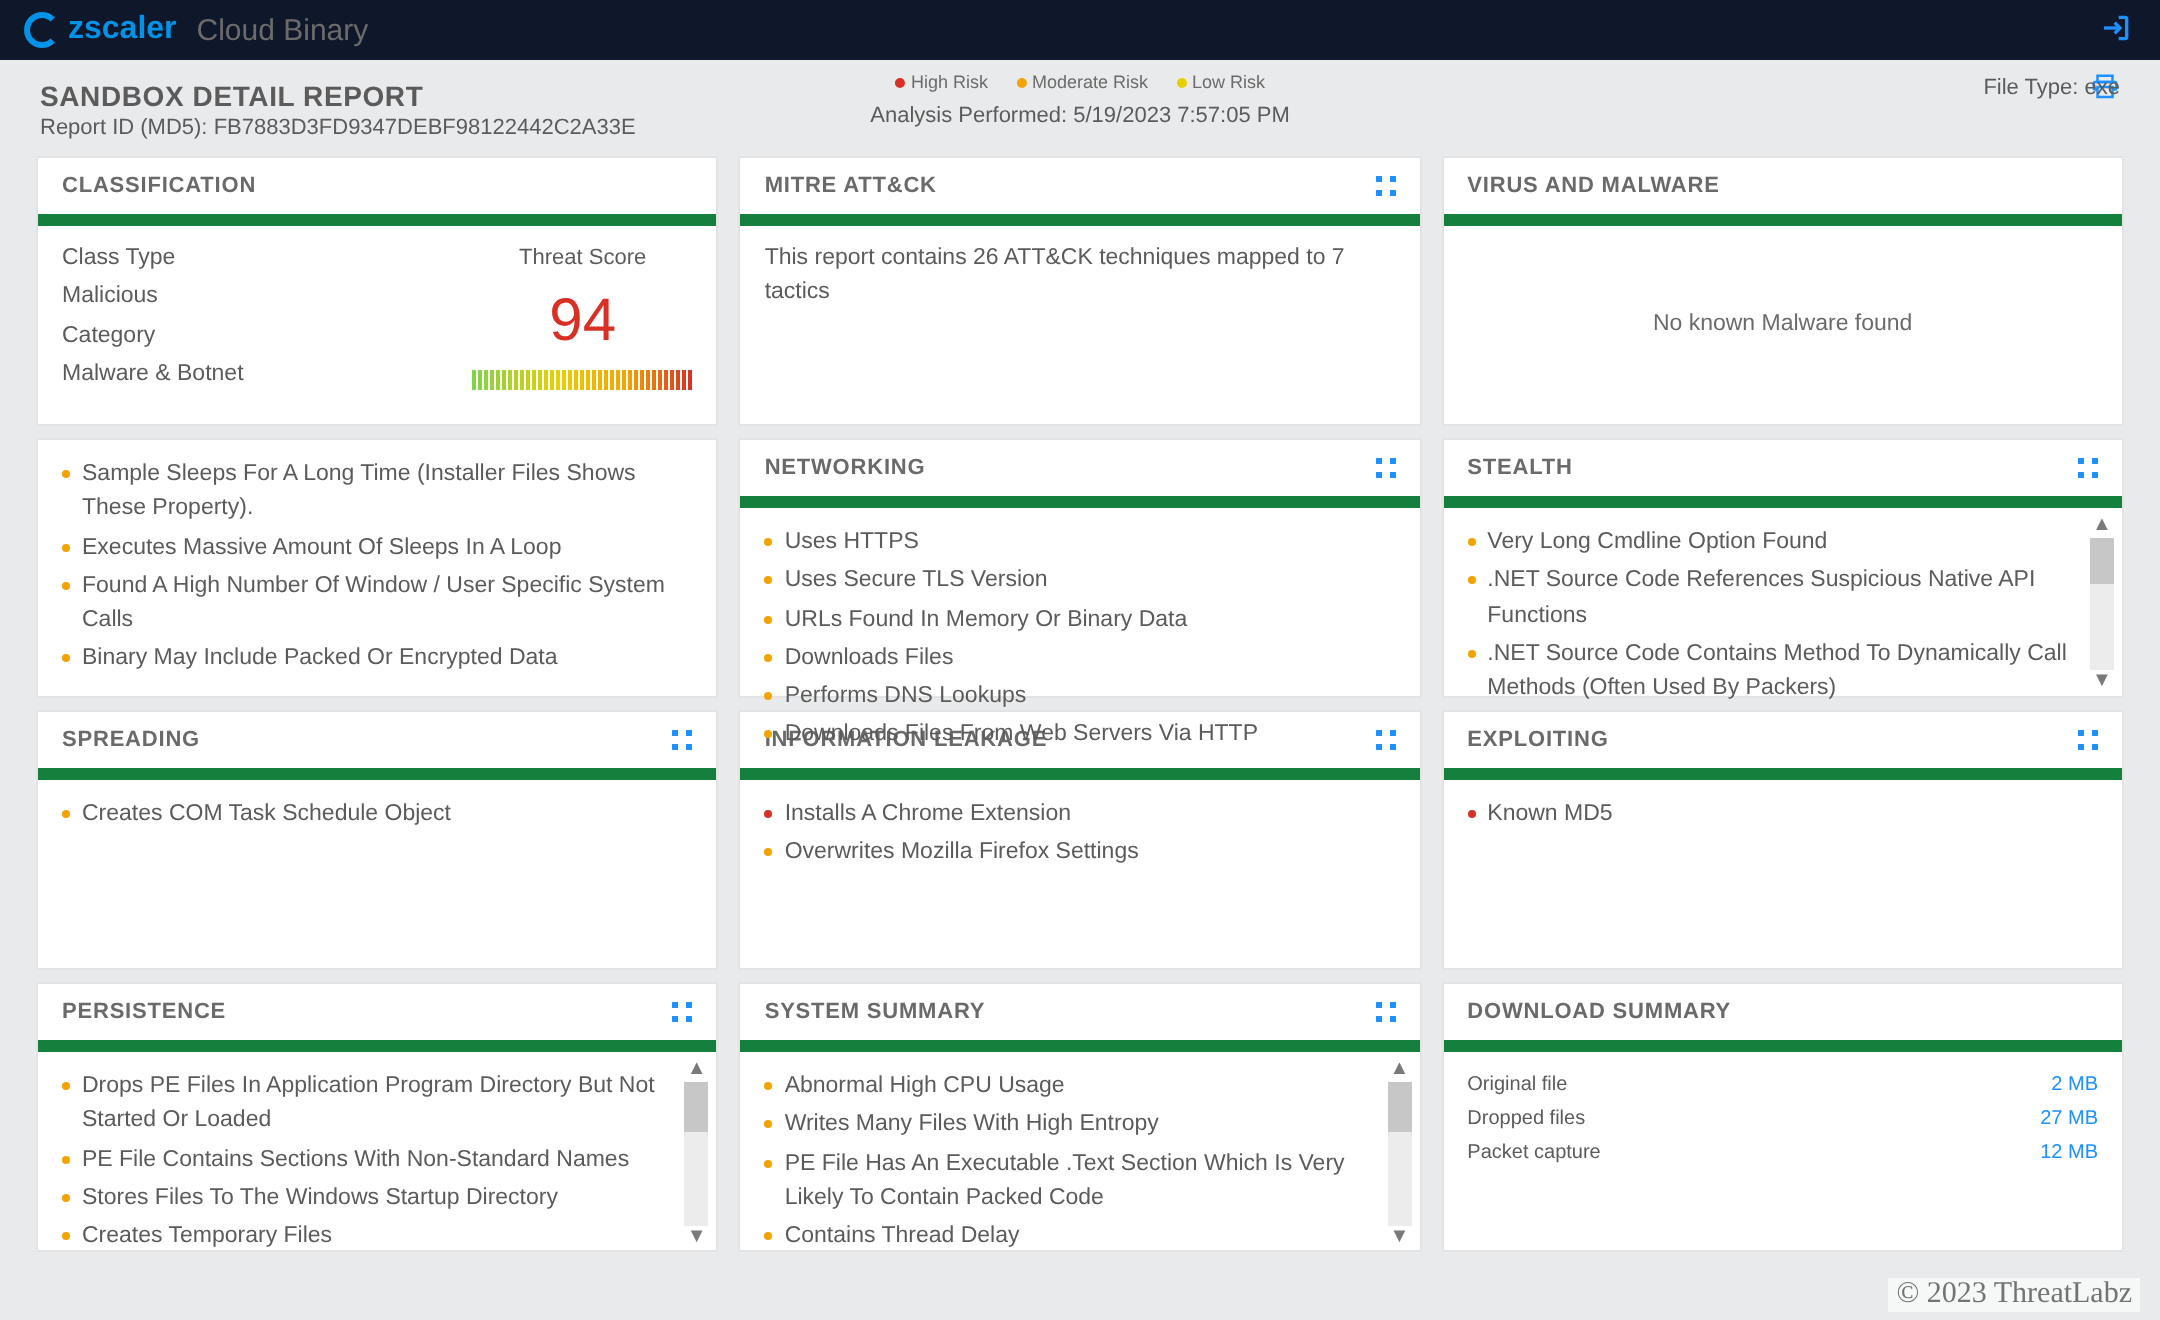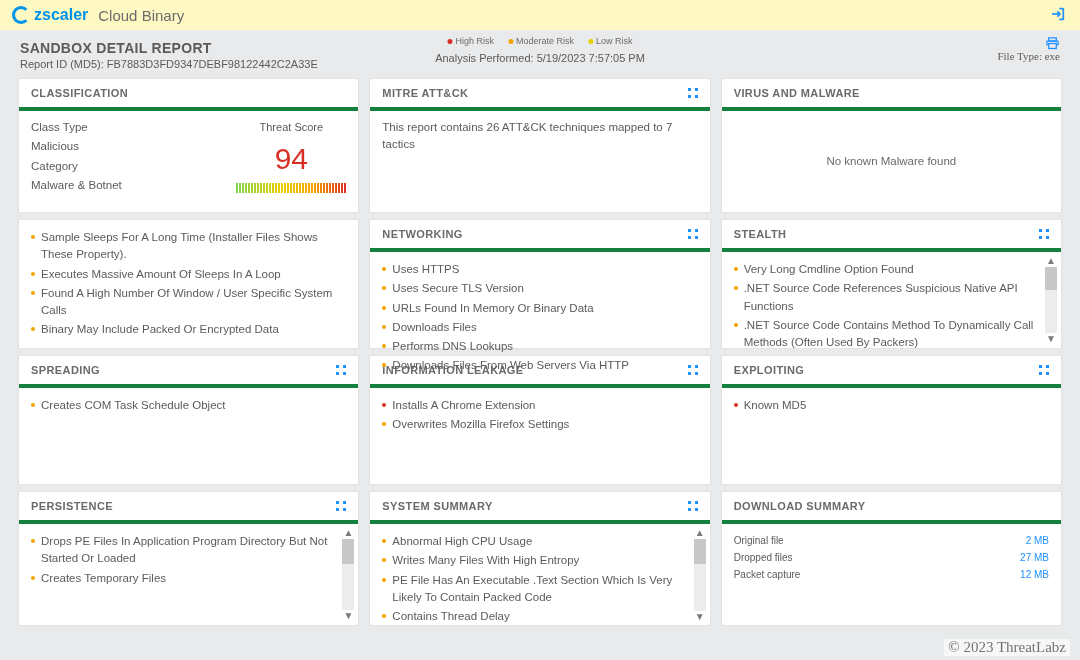--- a/index.html
+++ b/index.html
@@ -10,21 +10,21 @@
     font-size: 12px;
     width: 1080px;
     height: 660px;
     overflow: hidden;
     position: relative;
   }
 
   
   .brandbar {
     height: 30px;
-    background: #fef9c3;
+    background: #0f172a;
     display: flex;
     align-items: center;
     padding: 0 12px;
     gap: 10px;
     position: relative;
   }
   .logo {
     color: #0093E8;
     font-weight: 700;
     font-size: 16px;
@@ -89,44 +89,43 @@
   }
   .print-icon {
     position: absolute;
     right: 20px; top: 6px;
     color: #1e90ff;
     font-size: 14px;
     cursor: pointer;
   }
   .file-type {
     position: absolute;
-    right: 20px; top: 20px;
+    right: 20px; top: 8px;
     font-size: 11px;
     color: #5b5b5b;
-    font-family: Liberation Serif, serif;
   }
 
   
   .grid {
     padding: 6px 18px 0 18px;
     display: grid;
     grid-template-columns: 1fr 1fr 1fr;
     grid-auto-rows: min-content;
     gap: 10px;
   }
   .card {
     background: #fff;
     border: 1px solid #e3e3e3;
     border-radius: 1px;
     display: flex;
     flex-direction: column;
   }
   .card-head {
     padding: 8px 12px;
-    border-bottom: 4px solid #15803d;
+    border-bottom: 6px solid #15803d;
     display: flex;
     align-items: center;
     justify-content: space-between;
   }
   .card-title {
     font-size: 11px;
     font-weight: 600;
     color: #6a6a6a;
     letter-spacing: .4px;
   }
@@ -468,20 +467,22 @@
             <rect x="7" y="0" width="3" height="3"></rect>
             <rect x="0" y="7" width="3" height="3"></rect>
             <rect x="7" y="7" width="3" height="3"></rect>
           </svg>
         </span>
     </div>
     <div class="card-body scroll-body">
       <div class="scroll-inner" style="max-height:102px">
         <ul class="bullets" id="list-persistence">
             <li>Drops PE Files In Application Program Directory But Not Started Or Loaded</li>
+            <li>PE File Contains Sections With Non-Standard Names</li>
+            <li>Stores Files To The Windows Startup Directory</li>
             <li>Creates Temporary Files</li>
           </ul>
       </div>
       <div class="fake-scroll">
         <span class="arrow">▲</span>
         <span class="track">
             <span class="thumb"></span>
           </span>
         <span class="arrow">▼</span>
       </div>

